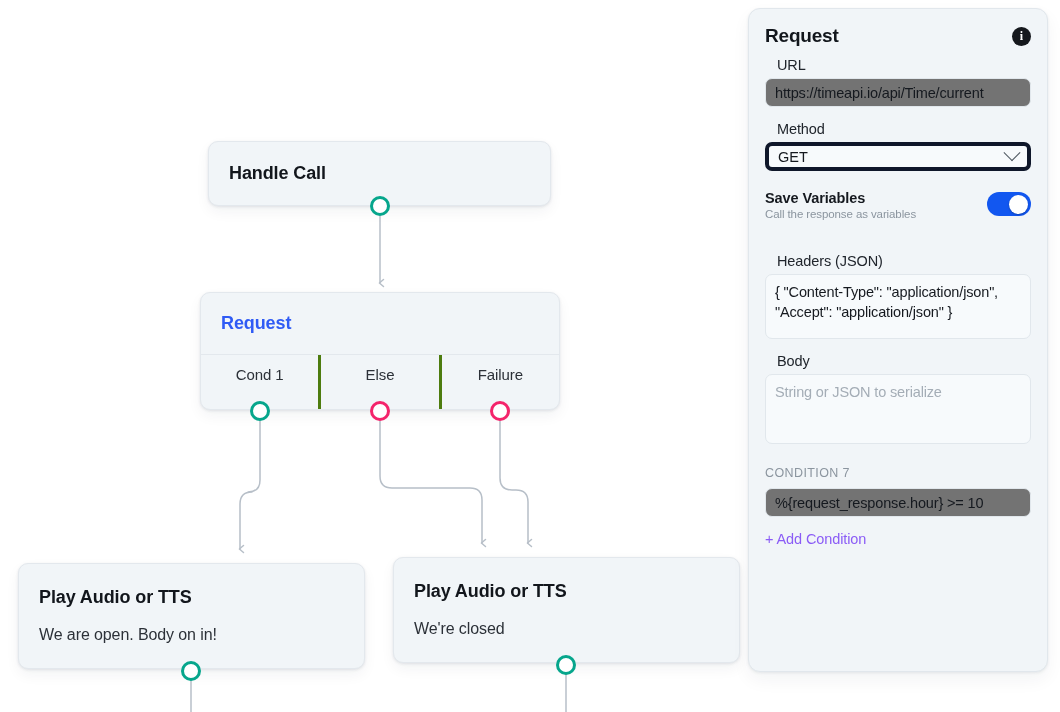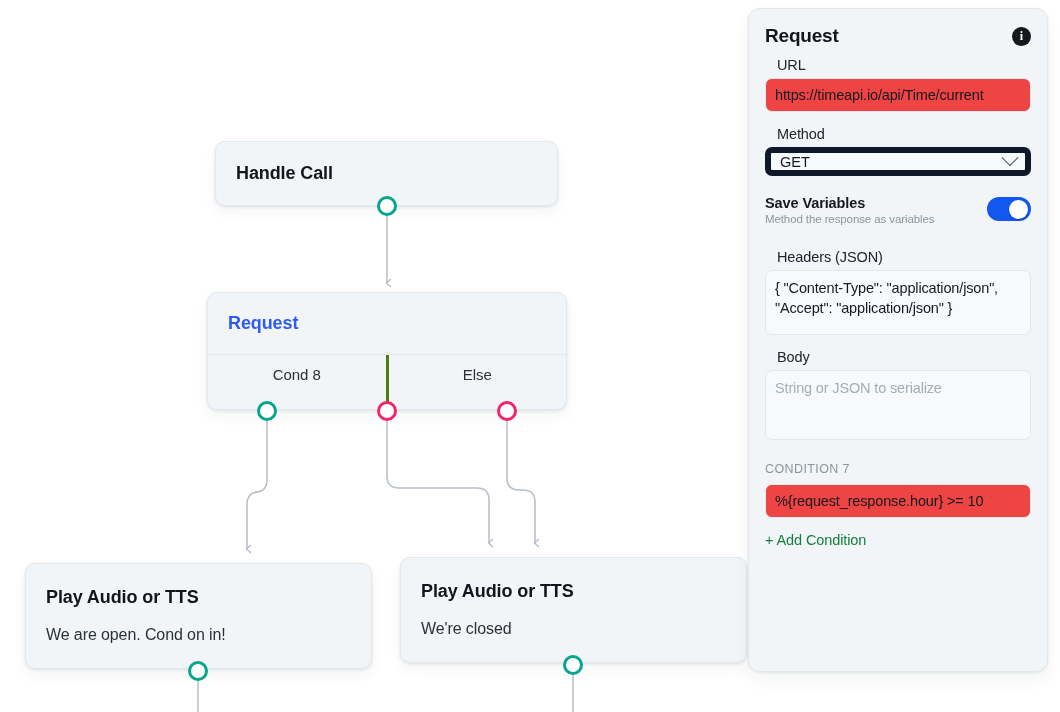--- a/index.html
+++ b/index.html
@@ -12,21 +12,21 @@
     height: 712px;
     position: relative;
     overflow: hidden;
     font-family: "Liberation Sans", sans-serif;
     -webkit-font-smoothing: antialiased;
   }
 
   
   #canvas {
     position: absolute;
-    left: 11px; top: 0;
+    left: 4px; top: 0;
     width: 748px;
     height: 712px;
     background: #ffffff;
     overflow: hidden;
   }
   #edges {
     position: absolute;
     left: 0; top: 0;
     width: 748px;
     height: 712px;
@@ -175,38 +175,38 @@
   }
 
   .field-label {
     font-size: 14.5px;
     color: #20252c;
     margin: 0 0 5px 12px;
     letter-spacing: -0.1px;
   }
 
   .input-box {
-    background: #ef4444;
+    background: #737373;
     border: 1px solid #e1e7ec;
     border-radius: 7px;
     height: 29px;
     display: flex;
     align-items: center;
-    padding: 16px 9px;
+    padding: 8px 9px;
     font-size: 14.5px;
     color: #15191f;
     box-sizing: border-box;
     white-space: nowrap;
     overflow: hidden;
     margin-bottom: 14px;
     letter-spacing: -0.15px;
   }
   .select-box {
     background: #f7fafc;
-    border: 6px solid #0f172a;
+    border: 4px solid #0f172a;
     border-radius: 7px;
     height: 29px;
     display: flex;
     align-items: center;
     justify-content: space-between;
     padding: 0 9px;
     font-size: 14.5px;
     color: #15191f;
     box-sizing: border-box;
     margin-bottom: 18px;
@@ -216,21 +216,21 @@
     border-right: 1.6px solid #4c555f;
     border-bottom: 1.6px solid #4c555f;
     transform: rotate(45deg) translate(-3px,-3px);
     flex: 0 0 auto;
   }
 
   .toggle-row {
     display: flex;
     align-items: flex-start;
     justify-content: space-between;
-    margin-bottom: 24px;
+    margin-bottom: 33px;
   }
   .toggle-texts { padding-top: 1px; }
   .toggle-title {
     font-size: 14.5px;
     font-weight: bold;
     color: #15191f;
     letter-spacing: -0.1px;
   }
   .toggle-desc {
     font-size: 11.5px;
@@ -277,21 +277,21 @@
 
   .section-caption {
     font-size: 12.5px;
     color: #8b959f;
     letter-spacing: 0.4px;
     margin-bottom: 8px;
   }
   #condition-1-value { margin-bottom: 14px; }
   .link-add {
     font-size: 14.5px;
-    color: #15803d;
+    color: #8b5cf6;
     letter-spacing: -0.1px;
   }
 </style>
 </head>
 <body>
 
 <div id="canvas">
 
   <svg id="edges" viewBox="0 0 748 712" width="748" height="712" aria-hidden="true">
     <defs>
@@ -316,34 +316,37 @@
     <div class="node-title">Handle Call</div>
   </div>
   <div class="port-dot" style="left:366px; top:196px;"></div>
 
   <div class="node" id="node-request">
     <div class="req-head">
       <div class="node-title">Request</div>
     </div>
     <div class="req-ports">
       <div class="req-port">
-        <div class="req-port-label">Cond 8</div>
+        <div class="req-port-label">Cond 1</div>
       </div>
       <div class="req-port">
         <div class="req-port-label">Else</div>
       </div>
+      <div class="req-port">
+        <div class="req-port-label">Failure</div>
+      </div>
     </div>
   </div>
   <div class="port-dot" style="left:246px; top:401px;"></div>
   <div class="port-dot pink" style="left:366px; top:401px;"></div>
   <div class="port-dot pink" style="left:486px; top:401px;"></div>
 
   <div class="node" id="node-play-open">
     <div class="node-title play-title">Play Audio or TTS</div>
-    <div class="node-sub play-sub">We are open. Cond on in!</div>
+    <div class="node-sub play-sub">We are open. Body on in!</div>
   </div>
   <div class="port-dot" style="left:177px; top:661px;"></div>
 
   <div class="node" id="node-play-closed">
     <div class="node-title play-title">Play Audio or TTS</div>
     <div class="node-sub play-sub">We're closed</div>
   </div>
   <div class="port-dot" style="left:552px; top:655px;"></div>
 
 </div>
@@ -362,21 +365,21 @@
 
   <div class="field-label">Method</div>
   <div class="select-box">
     <span>GET</span>
     <span class="chev"></span>
   </div>
 
   <div class="toggle-row">
     <div class="toggle-texts">
       <div class="toggle-title">Save Variables</div>
-      <div class="toggle-desc">Method the response as variables</div>
+      <div class="toggle-desc">Call the response as variables</div>
     </div>
     <div class="switch">
       <div class="knob"></div>
     </div>
   </div>
 
   <div class="field-label">Headers (JSON)</div>
   <div class="textarea-box" id="headers-value">{ "Content-Type": "application/json", "Accept": "application/json" }</div>
 
   <div class="field-label">Body</div>

